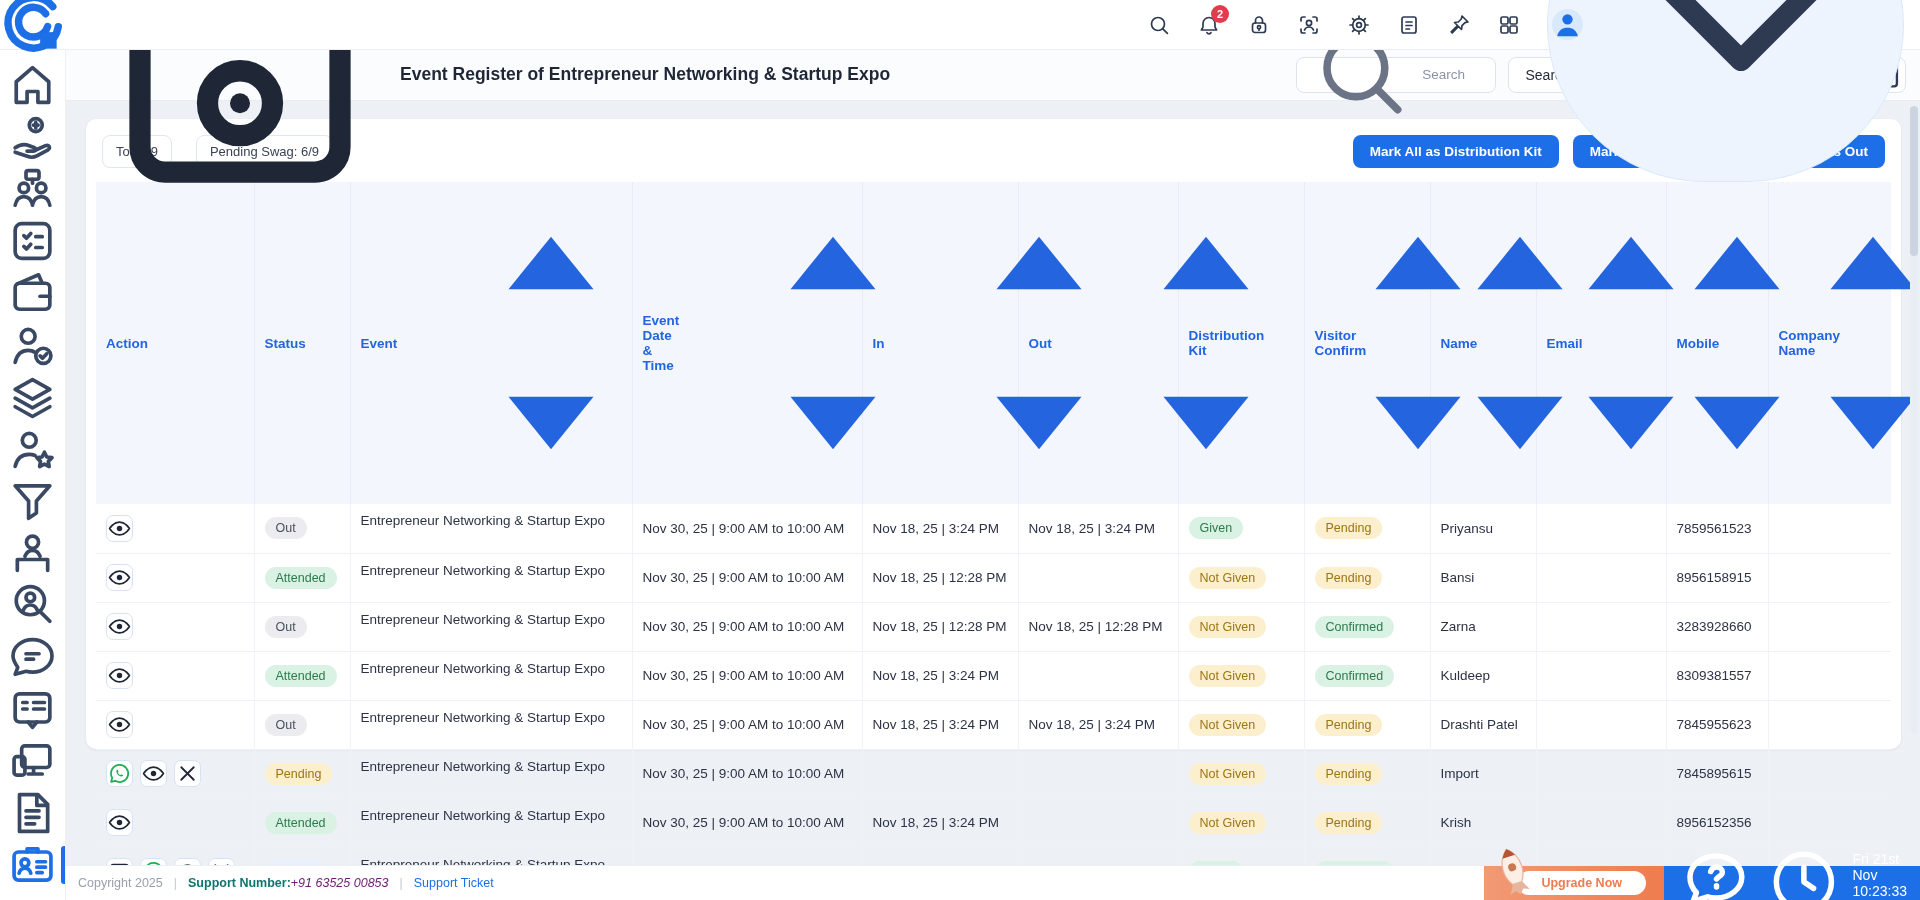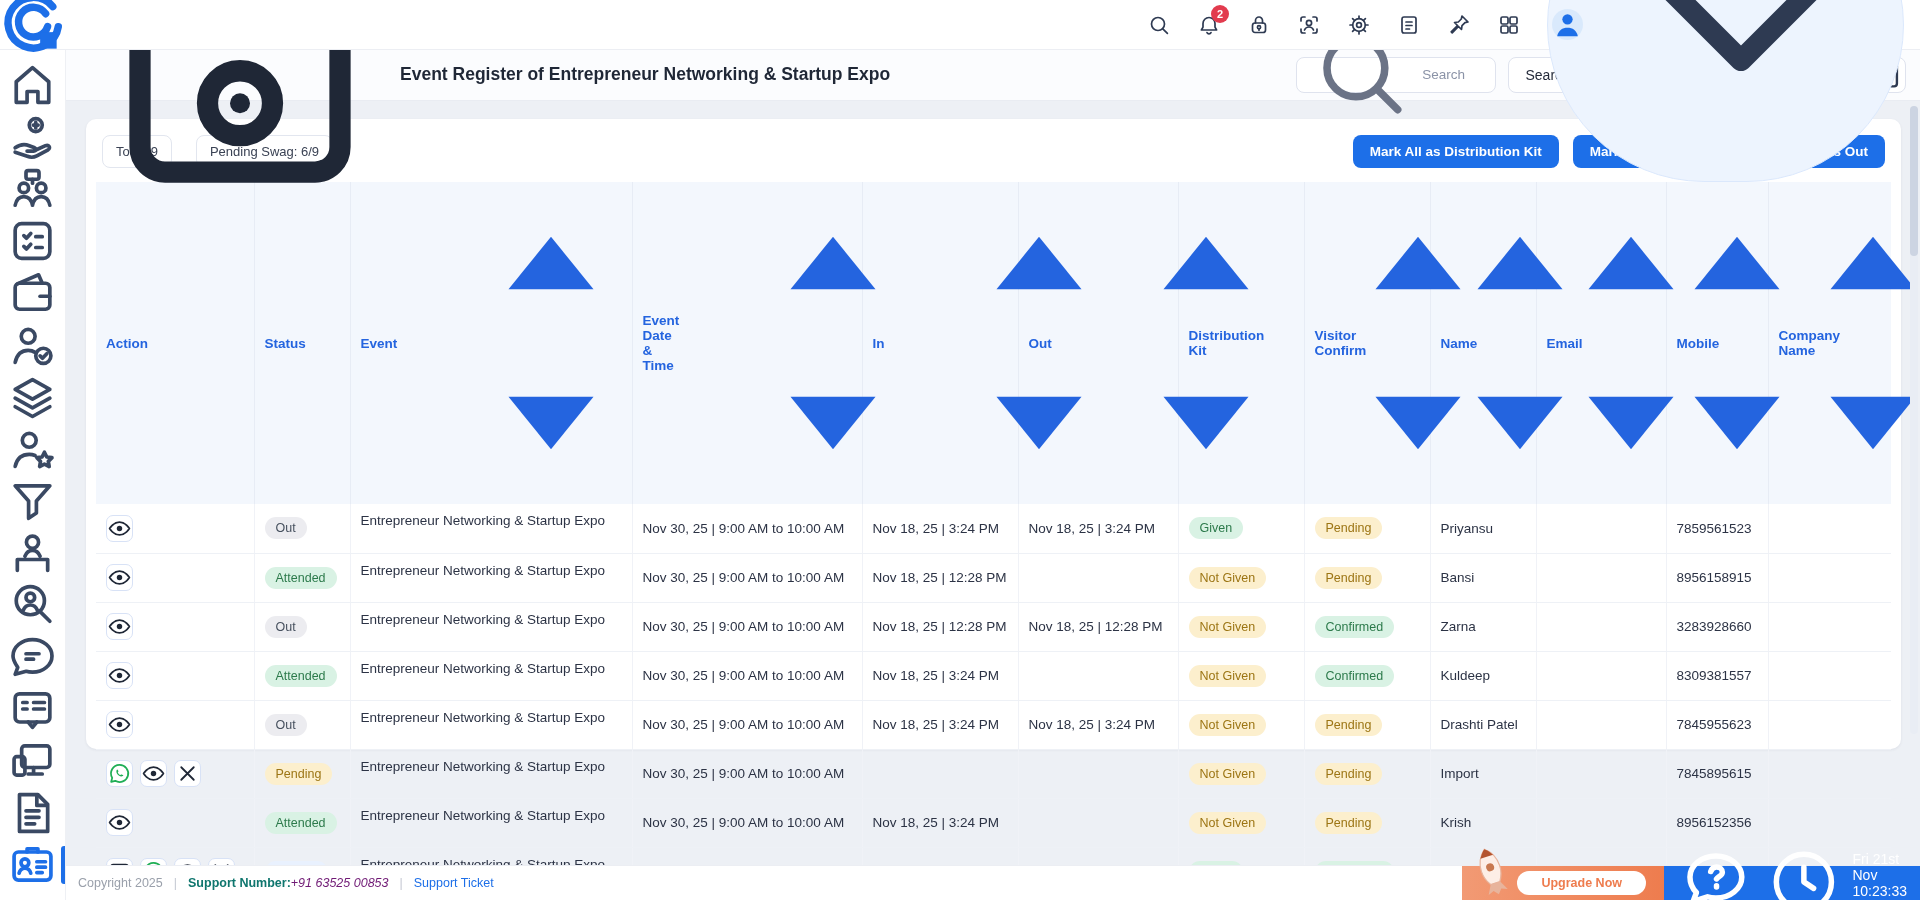--- a/index.html
+++ b/index.html
@@ -104,21 +104,21 @@
   .vscroll .vthumb { width:8px; height:150px; background:#ccd4e2; border-radius:4px; cursor:pointer; }
 
   
   .footer { position:fixed; left:66px; right:0; bottom:0; height:34px; background:#fff; display:flex;
             align-items:center; font-size:12.5px; color:#9aa0ab; padding-left:12px; z-index:28;
             box-shadow:0 -1px 0 #eceef3; }
   .footer .sep { margin:0 11px; color:#c5c9d3; }
   .support-label { color:#0f766e; font-weight:700; }
   .support-number { color:#701a75; cursor:pointer;font-style:italic; }
   .support-ticket { color:#1d6fe8; cursor:pointer; }
-  .upgrade-wrap { margin-left:auto; position:relative; width:202px; height:34px;
+  .upgrade-wrap { margin-left:auto; position:relative; width:180px; height:34px;
                   background:linear-gradient(90deg,#f29a74,#ee7c4e); display:flex; align-items:center;
                   justify-content:flex-end; padding-right:18px; }
   .rocket { position:absolute; left:4px; bottom:-1px; width:52px; height:56px; transform:rotate(-18deg); }
   .upgrade-btn { background:#fff; color:#ee7c4e; border:none; border-radius:999px; padding:5px 24px;
                  font-size:12.5px; font-weight:700; font-family:inherit; cursor:pointer; }
   .datetime { width:256px; height:34px; background:#1d6fe8; color:#fff; display:flex; align-items:center;
               gap:10px; padding:0 13px; font-size:14px; }
   .datetime .f-icon { color:#fff; } .datetime .f-icon svg { width:19px; height:19px; }
 </style>
 </head>

